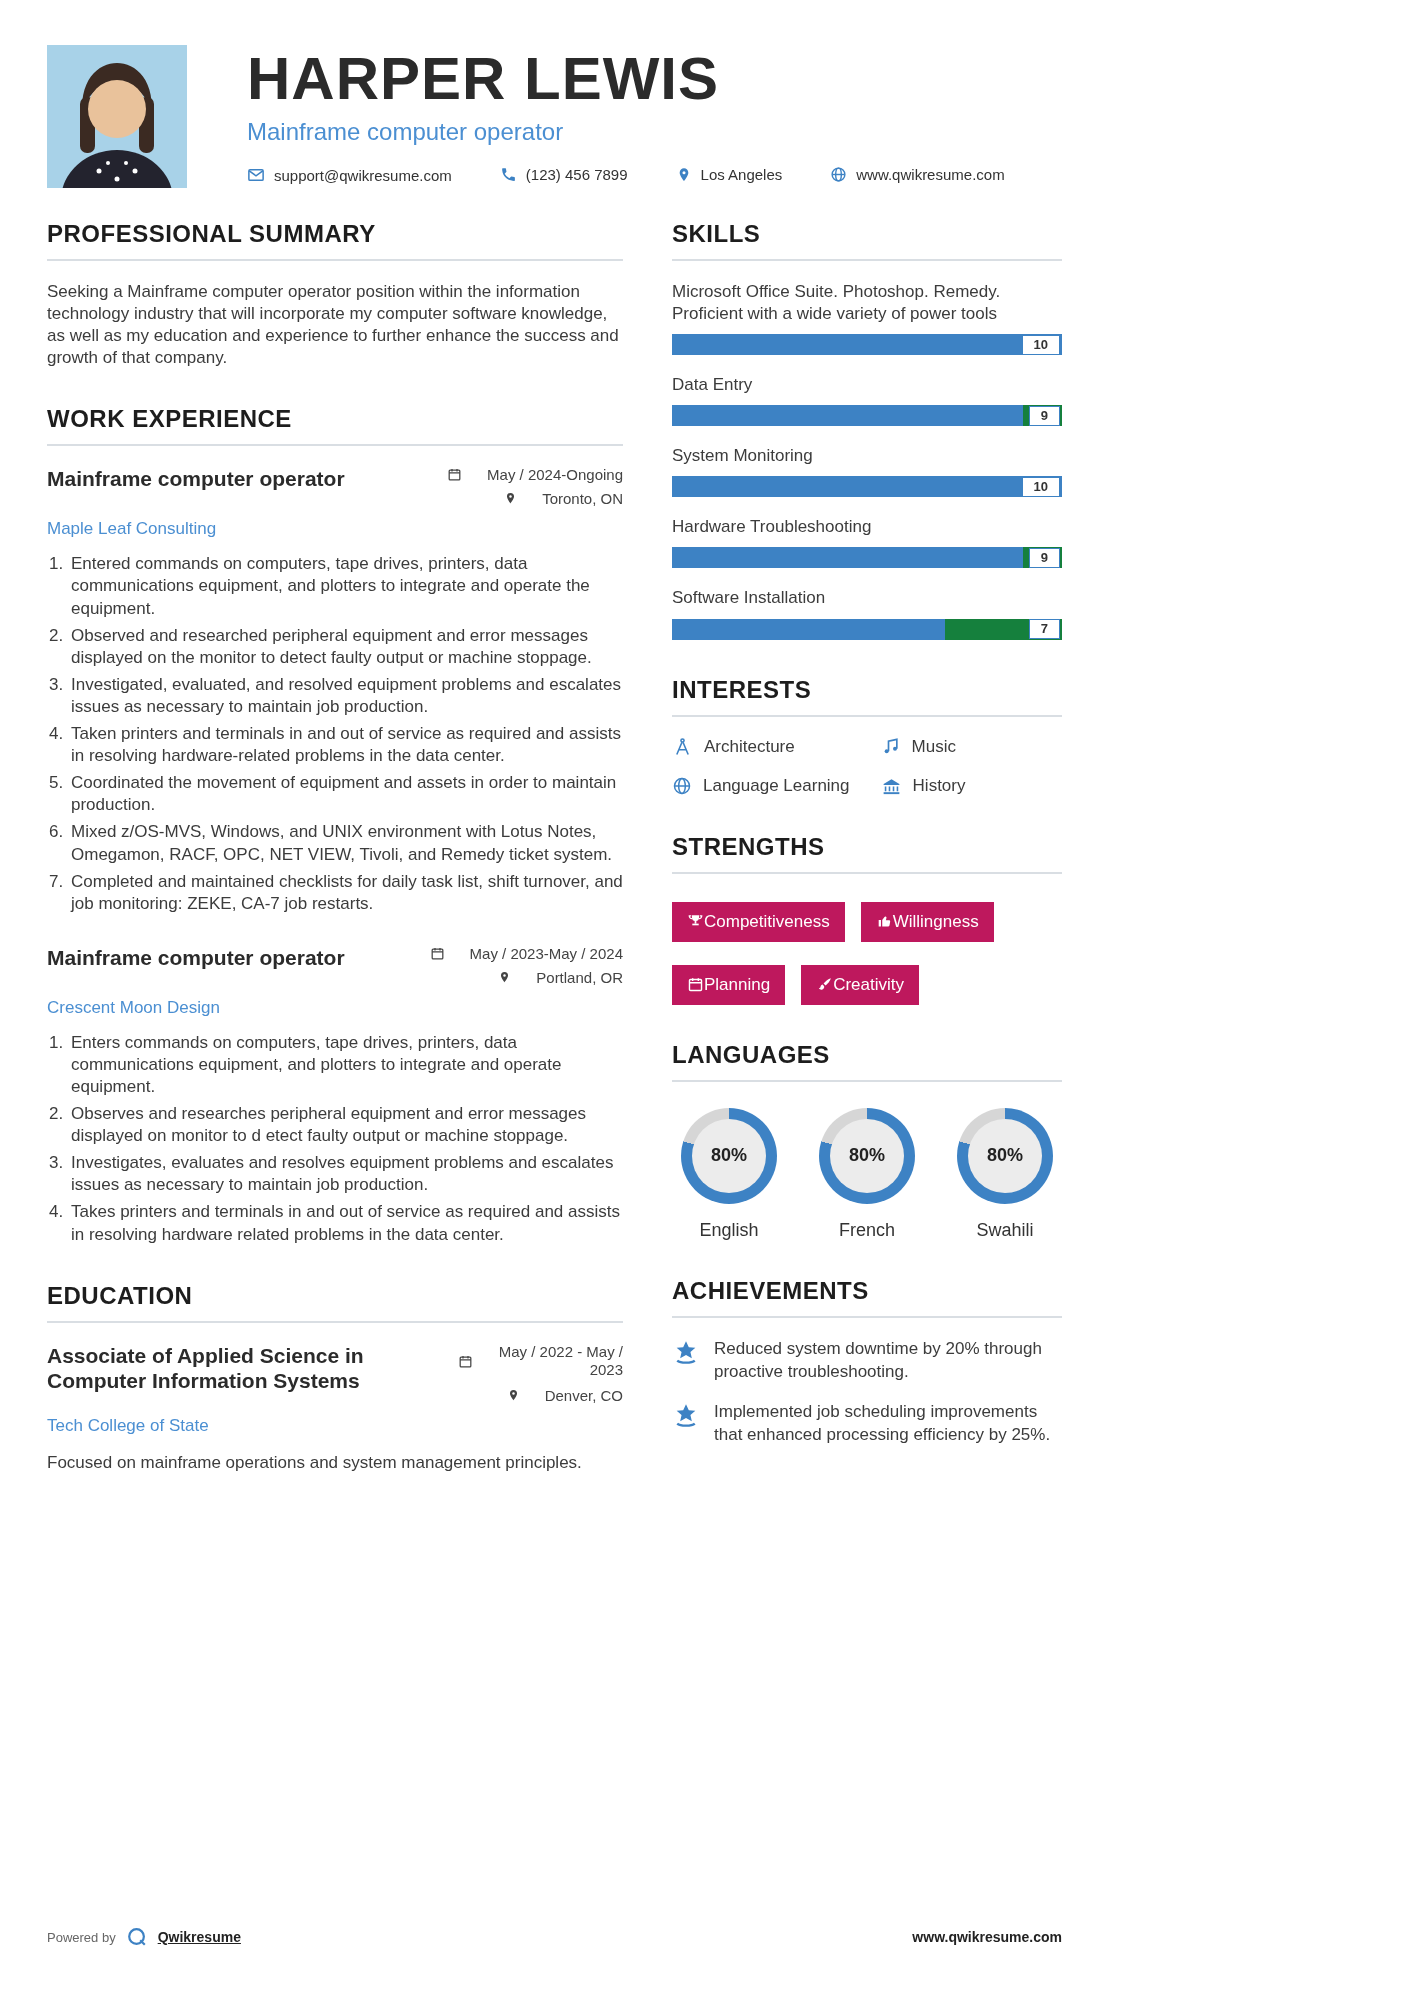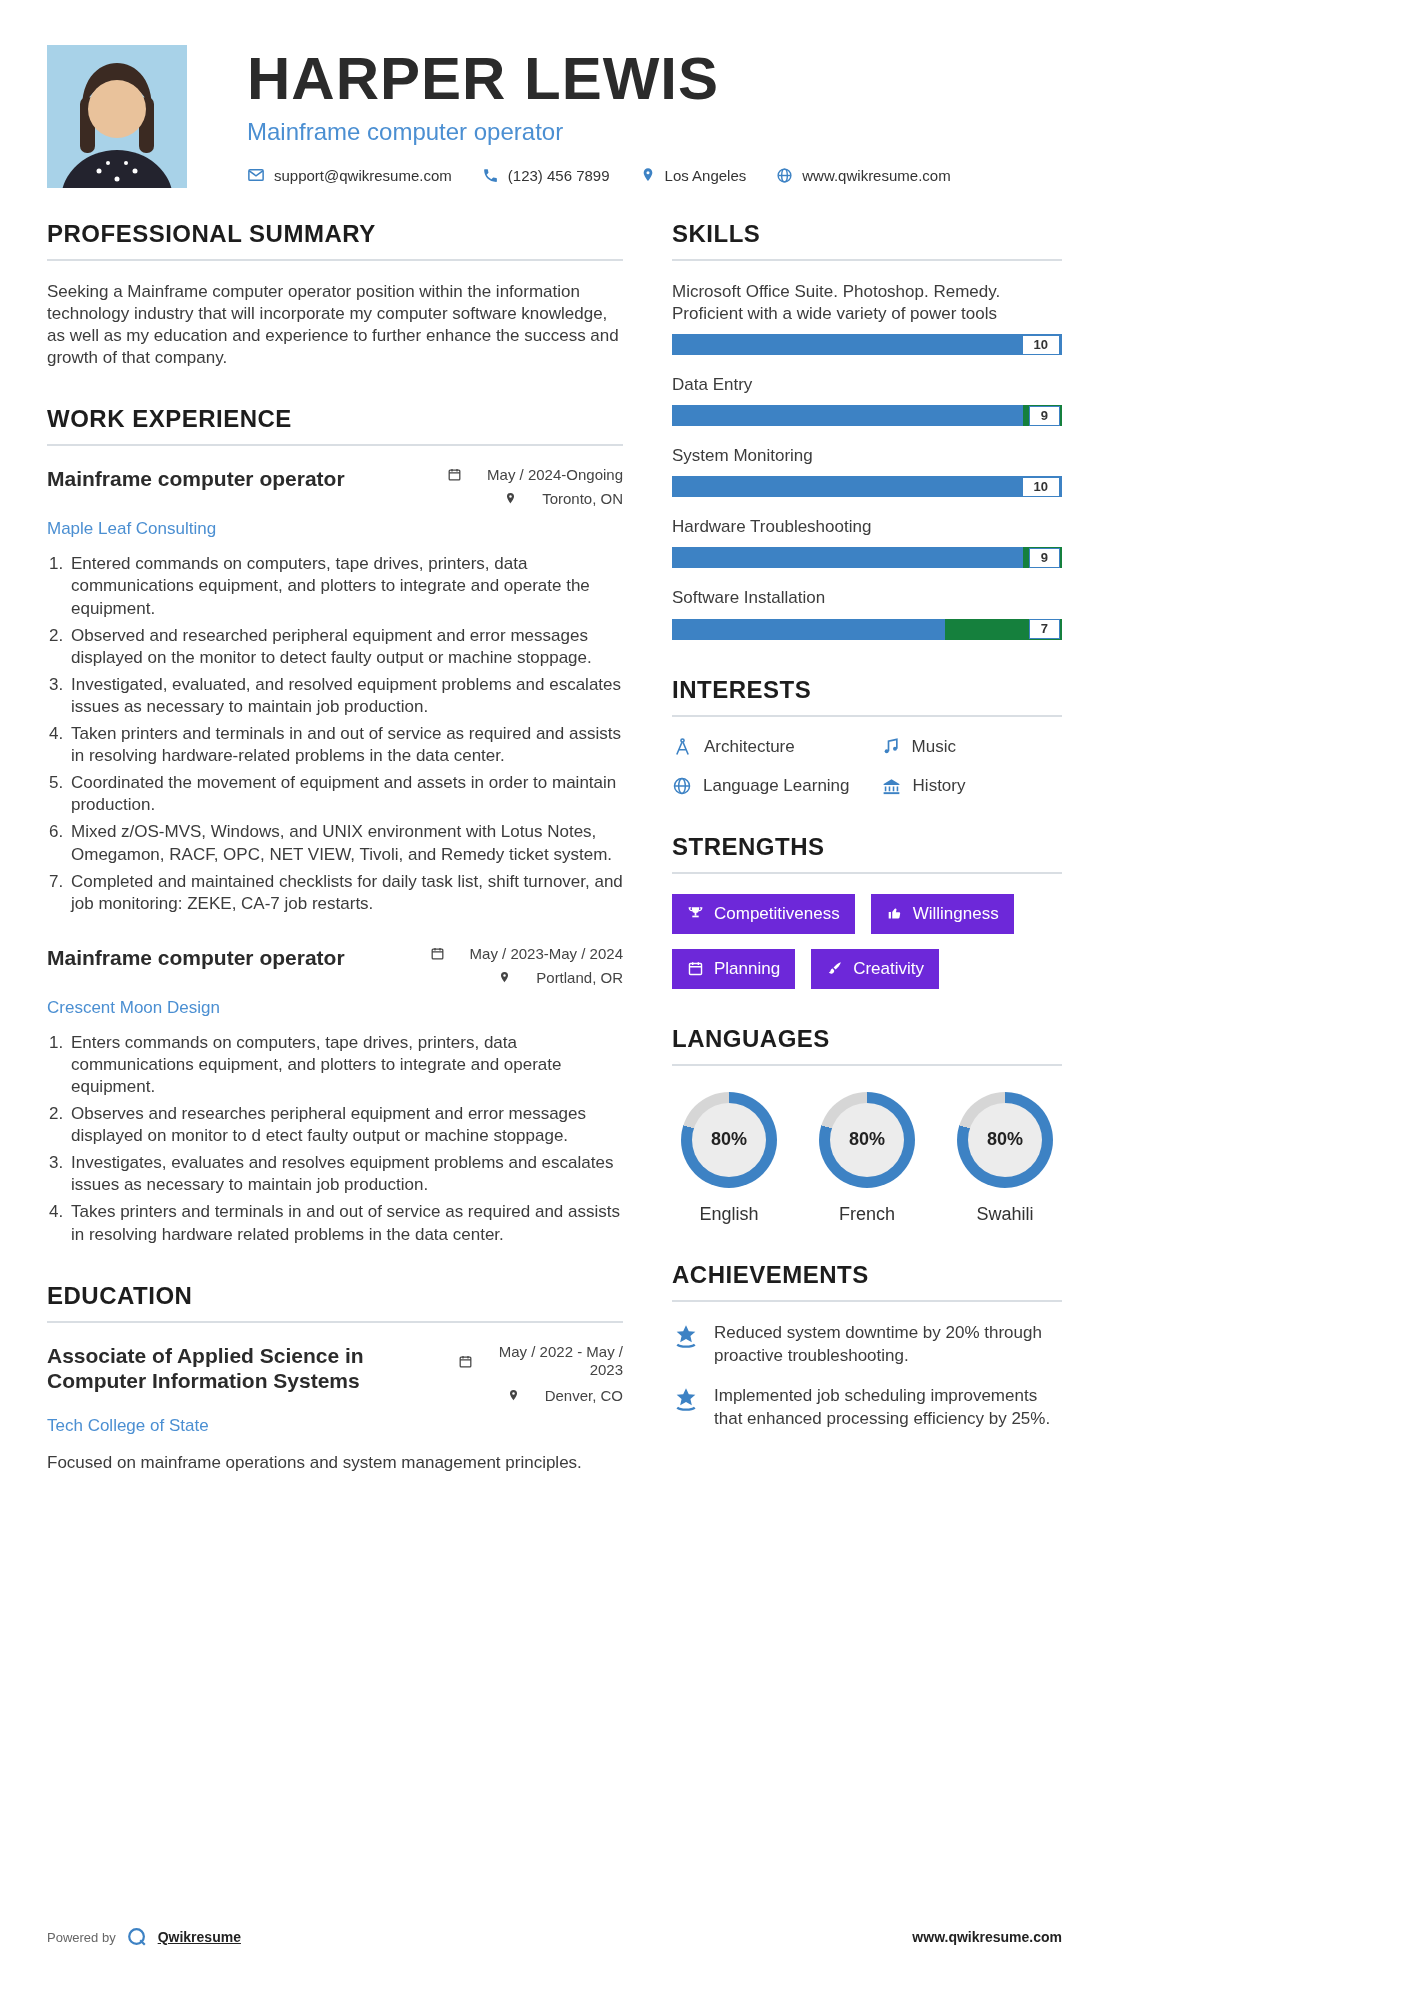--- a/index.html
+++ b/index.html
@@ -11,21 +11,21 @@
     position:relative;
   }
   .page { position:relative; width:1407px; height:1990px; overflow:hidden; }
 
   
   .header { display:flex; align-items:flex-start; padding:45px 0 0 47px; }
   .photo { width:140px; height:143px; flex:0 0 auto; overflow:hidden; }
   .header-info { margin-left:60px; padding-top:2px; }
   .name { font-size:60px; font-weight:bold; color:#2b2b2b; letter-spacing:1px; line-height:1.05; }
   .job-subtitle { font-size:24px; color:#4b8fd2; margin-top:8px; }
-  .contact-row { display:flex; align-items:center; gap:30px; margin-top:20px; font-size:15px; color:#333; }
+  .contact-row { display:flex; align-items:flex-start; gap:48px; margin-top:20px; font-size:15px; color:#333; }
   .contact-item { display:flex; align-items:center; gap:9px; }
   .icon { display:inline-flex; align-items:center; justify-content:center; }
 
   
   .columns { display:flex; margin:32px 0 0 47px; }
   .col-left { width:576px; flex:0 0 auto; }
   .col-right { width:390px; flex:0 0 auto; margin-left:49px; }
 
   .section { margin-bottom:36px; }
   .section-heading {
@@ -60,23 +60,24 @@
     font-size:13px; font-weight:bold; line-height:16px; padding:1px 11px;
   }
 
   
   .interests-grid { display:grid; grid-template-columns:1.15fr 1fr; row-gap:18px; }
   .interest-item { display:flex; align-items:center; gap:11px; font-size:17px; color:#3c3c3c; }
 
   
   .strengths-wrap { display:flex; flex-wrap:wrap; gap:15px 16px; }
   .strength-pill {
-    display:inline-flex; align-items:center; gap:10px;
-    background:#6d28d9; color:#fff; font-size:17px;
+    display:inline-flex; align-items:center; 
+    background:#be185d; color:#fff; font-size:17px;
     padding:10px 15px;
+    margin-top:8px;
   }
 
   
   .langs { display:flex; justify-content:space-between; padding:6px 2px 0 2px; }
   .lang { display:flex; flex-direction:column; align-items:center; width:110px; }
   .lang-ring { position:relative; width:96px; height:96px; border-radius:50%; }
   .lang-inner {
     position:absolute; inset:11px; border-radius:50%; background:#ececec;
     display:flex; align-items:center; justify-content:center;
     font-size:18px; font-weight:bold; color:#222;

